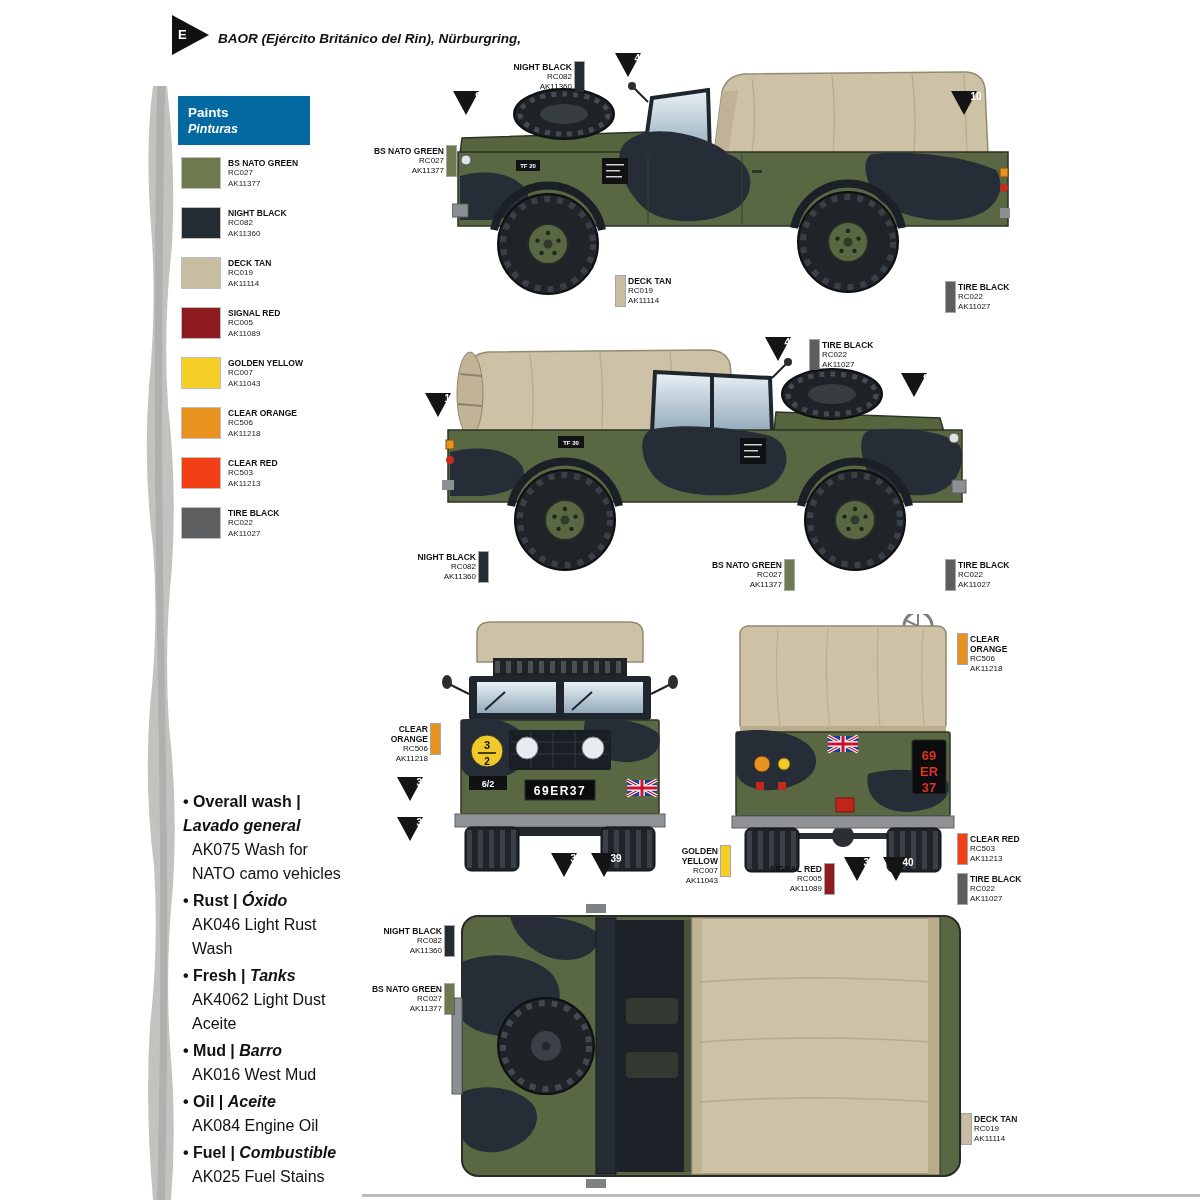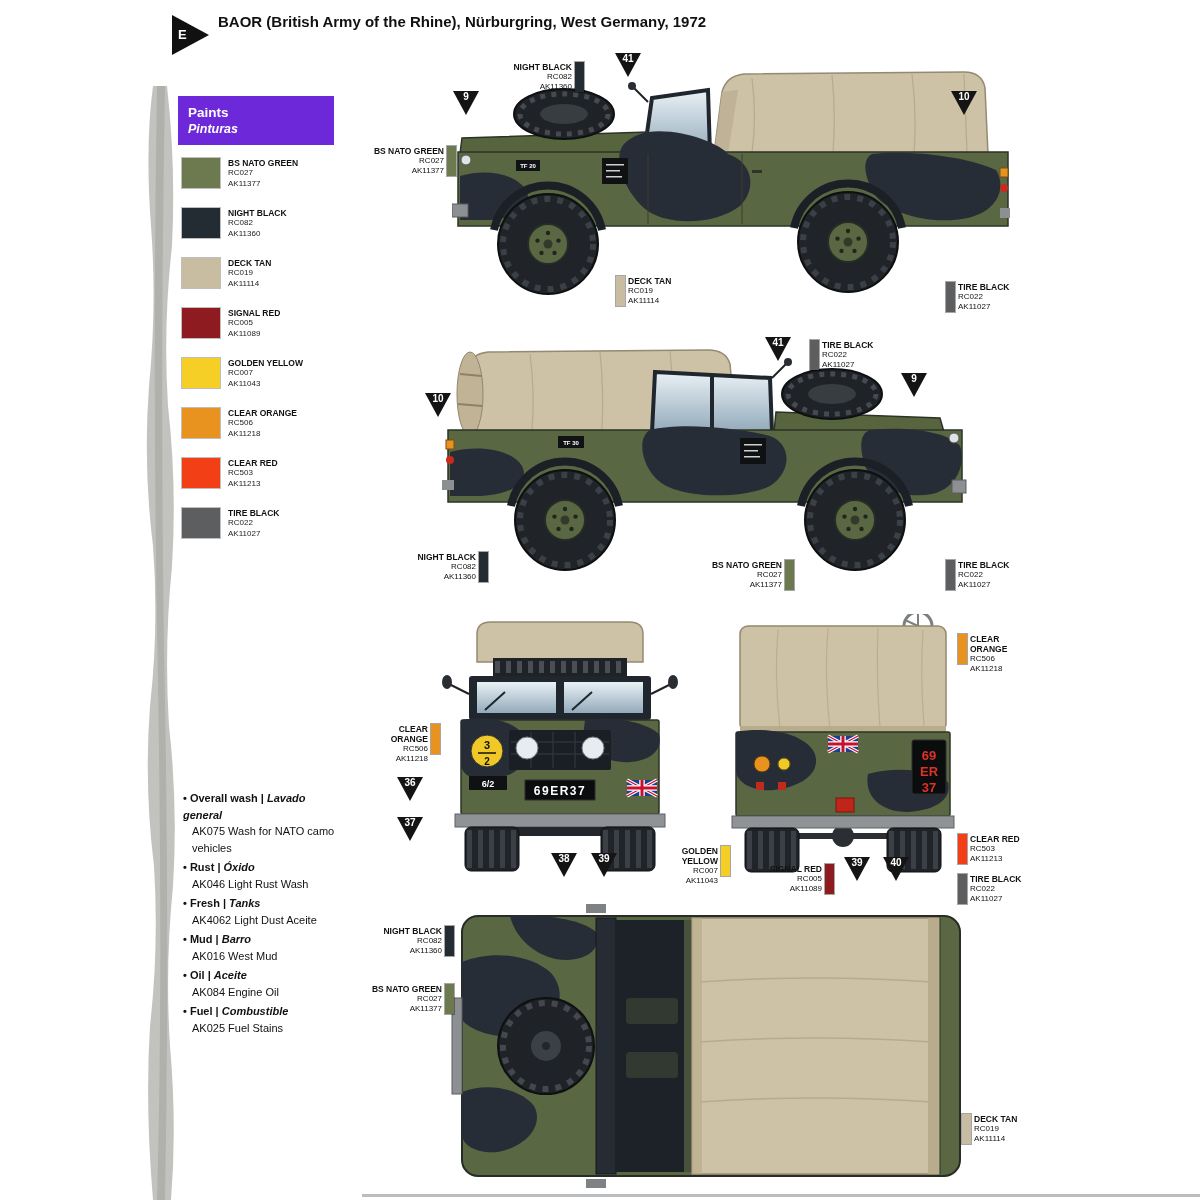--- a/index.html
+++ b/index.html
@@ -6,46 +6,46 @@
   body{font-family:"Liberation Sans",sans-serif;background:#fff;color:#111}
   .page{position:relative;width:1200px;height:1200px;background:#fff;overflow:hidden}
   .abs{position:absolute}
   svg text{font-family:"Liberation Sans",sans-serif}
   
   .hdr-en{position:absolute;left:218px;top:13px;font-size:15px;font-weight:bold}
   .hdr-es{position:absolute;left:218px;top:31px;font-size:13.5px;font-weight:bold;font-style:italic;line-height:1.25;width:420px}
   .plan-marker{position:absolute;left:172px;top:13px;width:38px;height:44px}
   .plan-marker .ltr{position:absolute;left:6px;top:14px;color:#fff;font-weight:bold;font-size:13px}
   
-  .panel{position:absolute;left:178px;width:156px;background:#6d28d9;color:#fff;padding:7px 10px}
+  .panel{position:absolute;left:178px;width:132px;background:#0369a1;color:#fff;padding:7px 10px}
   .panel .t-en{font-weight:bold;font-size:13.5px;line-height:1.25}
   .panel .t-es{font-style:italic;font-weight:bold;font-size:12.5px;line-height:1.25;margin-top:7px}
   
   .paint-row{position:absolute;left:182px;display:flex;gap:8px}
   .paint-chip{width:38px;height:30px;outline:1px solid rgba(0,0,0,.25);flex:0 0 auto}
   .paint-name{font-size:8.5px;font-weight:bold;line-height:1.2}
   .paint-code{font-size:8px;color:#222;line-height:1.3}
   
-  .fin-list{position:absolute;left:183px;top:790px;width:158px;font-size:11px;line-height:1.5}
+  .fin-list{position:absolute;left:183px;top:790px;width:158px;font-size:16px;line-height:1.5}
   .fin-item{margin-bottom:3px}
   .fin-head{font-weight:bold}
   .fin-head::before{content:"• "}
   .fin-head .es{font-style:italic}
   .fin-prod{padding-left:9px}
   
   .callout{position:absolute;display:flex;gap:3px;align-items:flex-start}
   .callout .txt{line-height:1.2}
   .callout .txt.r{text-align:right}
   .callout .nm{font-size:8.5px;font-weight:bold}
   .callout .cd{font-size:8px}
   .callout .sw{width:9px;height:30px;outline:1px solid rgba(0,0,0,.35);flex:0 0 auto}
   
   .tri{position:absolute;width:28px;height:26px}
   .tri svg{display:block}
-  .tri .n{position:absolute;top:1px;left:0;width:100%;text-align:center;color:#fff;font-size:10px;font-weight:bold}
+  .tri .n{position:absolute;top:1px;left:12px;width:100%;text-align:center;color:#fff;font-size:10px;font-weight:bold}
   .bottom-line{position:absolute;left:362px;top:1194px;width:838px;height:3px;background:#b9bdbf}
 </style>
 </head>
 <body>
 
 <div class="page">
 
   <svg width="0" height="0" style="position:absolute">
     <defs>
       <linearGradient id="glassg" x1="0" y1="0" x2="0" y2="1">
@@ -87,22 +87,22 @@
     <path d="M13,0 Q5,60 11,140 Q17,220 9,300 Q3,380 13,460 Q19,540 10,620 Q4,700 14,780 Q19,860 10,940 Q5,1020 13,1114 L31,1114 Q37,1040 30,960 Q25,880 33,800 Q38,720 29,640 Q24,560 32,480 Q37,400 28,320 Q23,240 32,160 Q36,80 27,0 Z" fill="#c2c3bf"></path>
     <path d="M17,0 Q12,300 18,600 Q23,900 17,1114 L25,1114 Q30,850 24,560 Q20,280 25,0 Z" fill="#b0b1ad"></path>
   </svg>
 
   <div class="plan-marker">
     <svg width="38" height="44" viewBox="0 0 38 44">
         <polygon points="0,2 37,22 0,42" fill="#111"></polygon>
       </svg>
     <span class="ltr">E</span>
   </div>
-  <div class="hdr-en">BAOR (British Army of the Rhine), Nürburgring, West Germany, 1972</div>
   <div class="hdr-es">
+    <div>BAOR (Ejército Británico del Rin), Nürburgring,</div>
   </div>
 
   <div class="panel" style="top:96px">
     <div class="t-en" style="display:inline">Paints</div>
     <div class="t-es" style="margin-top:0">Pinturas</div>
   </div>
 
   <div class="paint-row" style="top:158px">
     <div class="paint-chip" style="background: rgb(109, 122, 80);"></div>
     <div>

